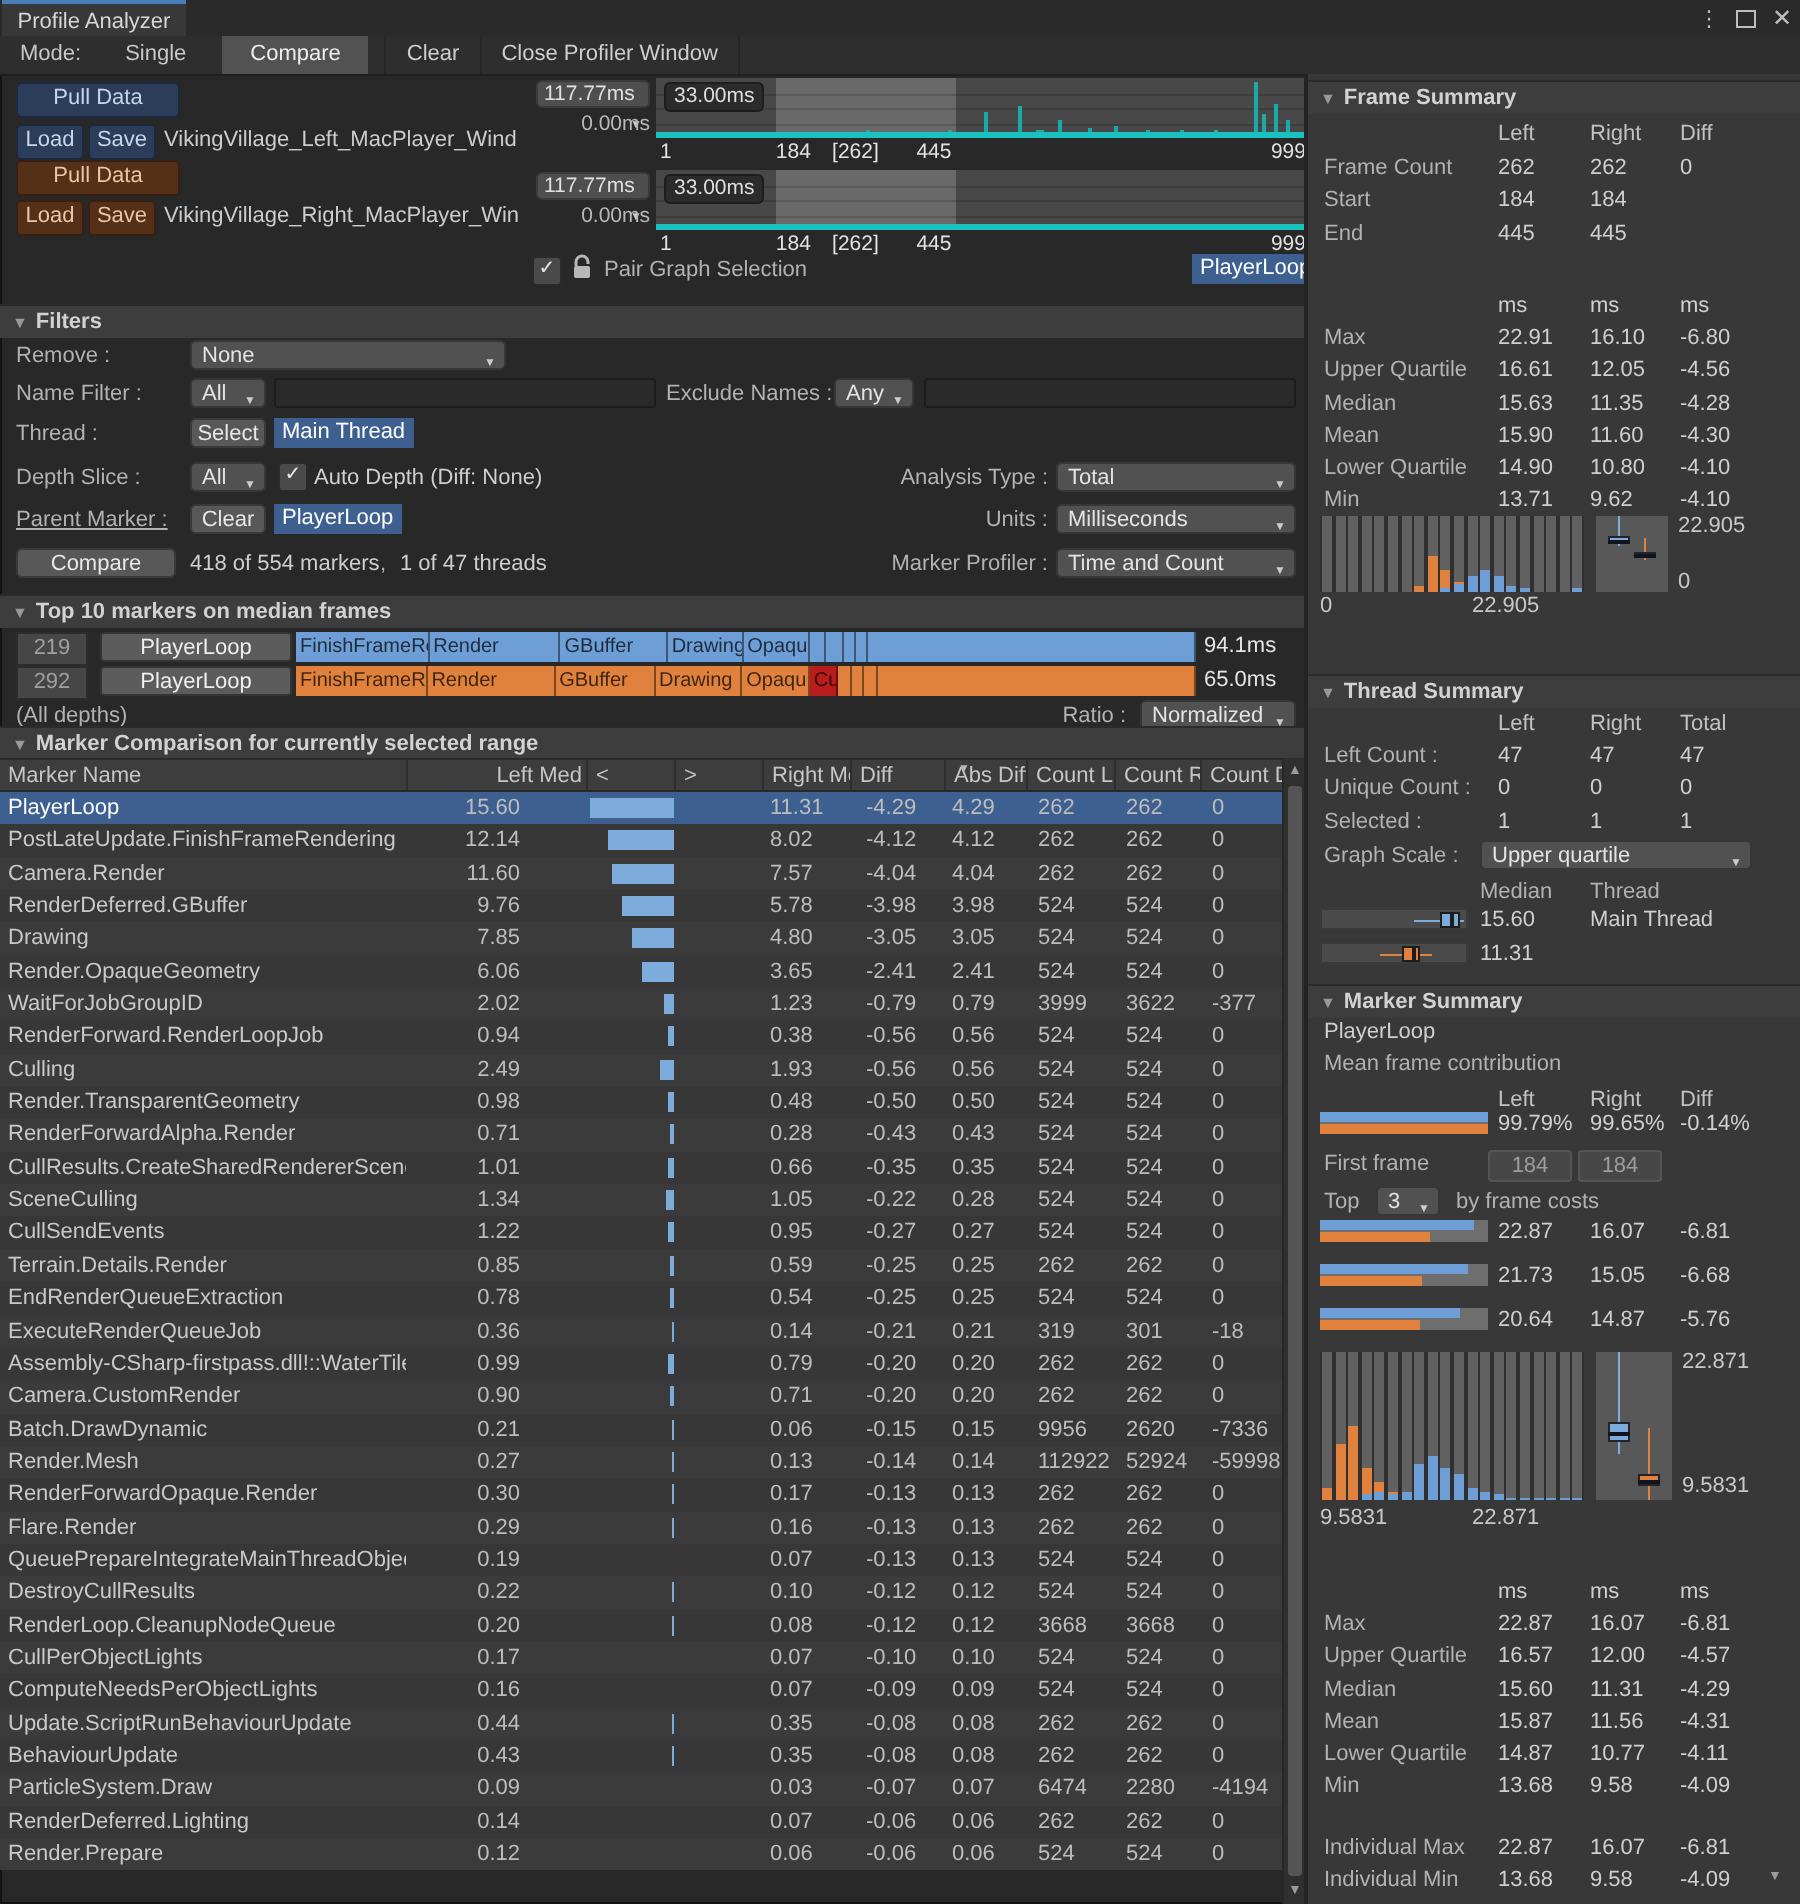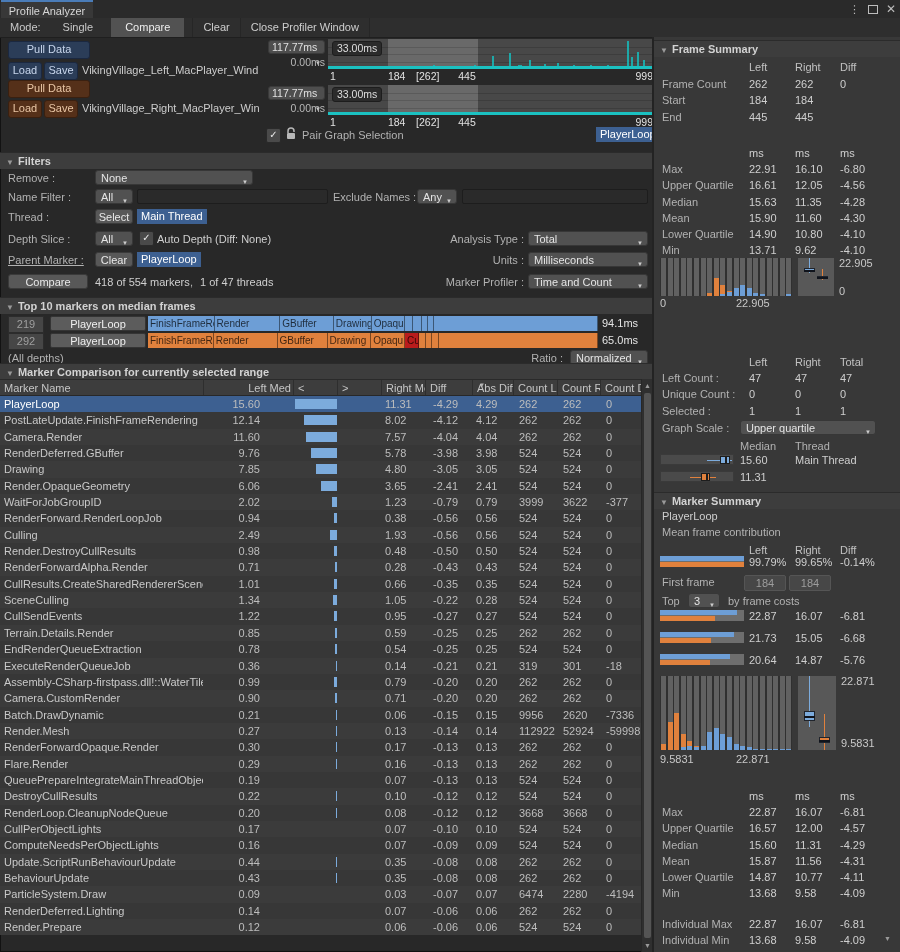--- a/index.html
+++ b/index.html
@@ -716,21 +716,21 @@
           </div>
           <div class="cell barcell"></div>
           <div class="cell n-l4">1.93</div>
           <div class="cell n-l8">-0.56</div>
           <div class="cell n-l4">0.56</div>
           <div class="cell n-l6">524</div>
           <div class="cell n-l6">524</div>
           <div class="cell n-l6">0</div>
         </div>
         <div class="crow cgrid">
-          <div class="cell name">Render.DestroyCullResults</div>
+          <div class="cell name">Render.TransparentGeometry</div>
           <div class="cell n-r">0.98</div>
           <div class="cell barcell">
             <div class="lbar" style="width: 2.63846px;"></div>
           </div>
           <div class="cell barcell"></div>
           <div class="cell n-l4">0.48</div>
           <div class="cell n-l8">-0.50</div>
           <div class="cell n-l4">0.50</div>
           <div class="cell n-l6">524</div>
           <div class="cell n-l6">524</div>
@@ -1218,20 +1218,21 @@
         <div class="whiskv" style="left: 30%; top: 0%; height: 40%; background: rgb(124, 171, 220);"></div>
         <div class="bplotv" style="left: calc(30% - 5px); top: 27.5%; height: 7.5%; background: rgb(124, 171, 220);"></div>
         <div class="bmedv" style="left: calc(30% - 5px); top: 31.8%;"></div>
         <div class="whiskv" style="left: 68%; top: 29.7%; height: 28.3%; background: rgb(224, 129, 61);"></div>
         <div class="bplotv" style="left: calc(68% - 5px); top: 47.4%; height: 5.4%; background: rgb(224, 129, 61);"></div>
         <div class="bmedv" style="left: calc(68% - 5px); top: 50.4%;"></div>
       </div>
     <span class="abs histlab" style="left:185px;top:220px;">22.905</span>
     <span class="abs histlab" style="left:185px;top:248px;">0</span>
 
+    <div class="shead" style="top:300px;"><span class="fold">▼</span><span class="t">Thread Summary</span></div>
     <div class="abs colhead" id="ts-cols" style="top:317px;width:100%;">
         <div class="srow">
           <span class="c0"></span>
           <span class="c1">Left</span>
           <span class="c2">Right</span>
           <span class="c3">Total</span>
         </div>
       </div>
     <div class="abs" id="ts-rows" style="top:333px;width:100%;">
         <div class="srow">

